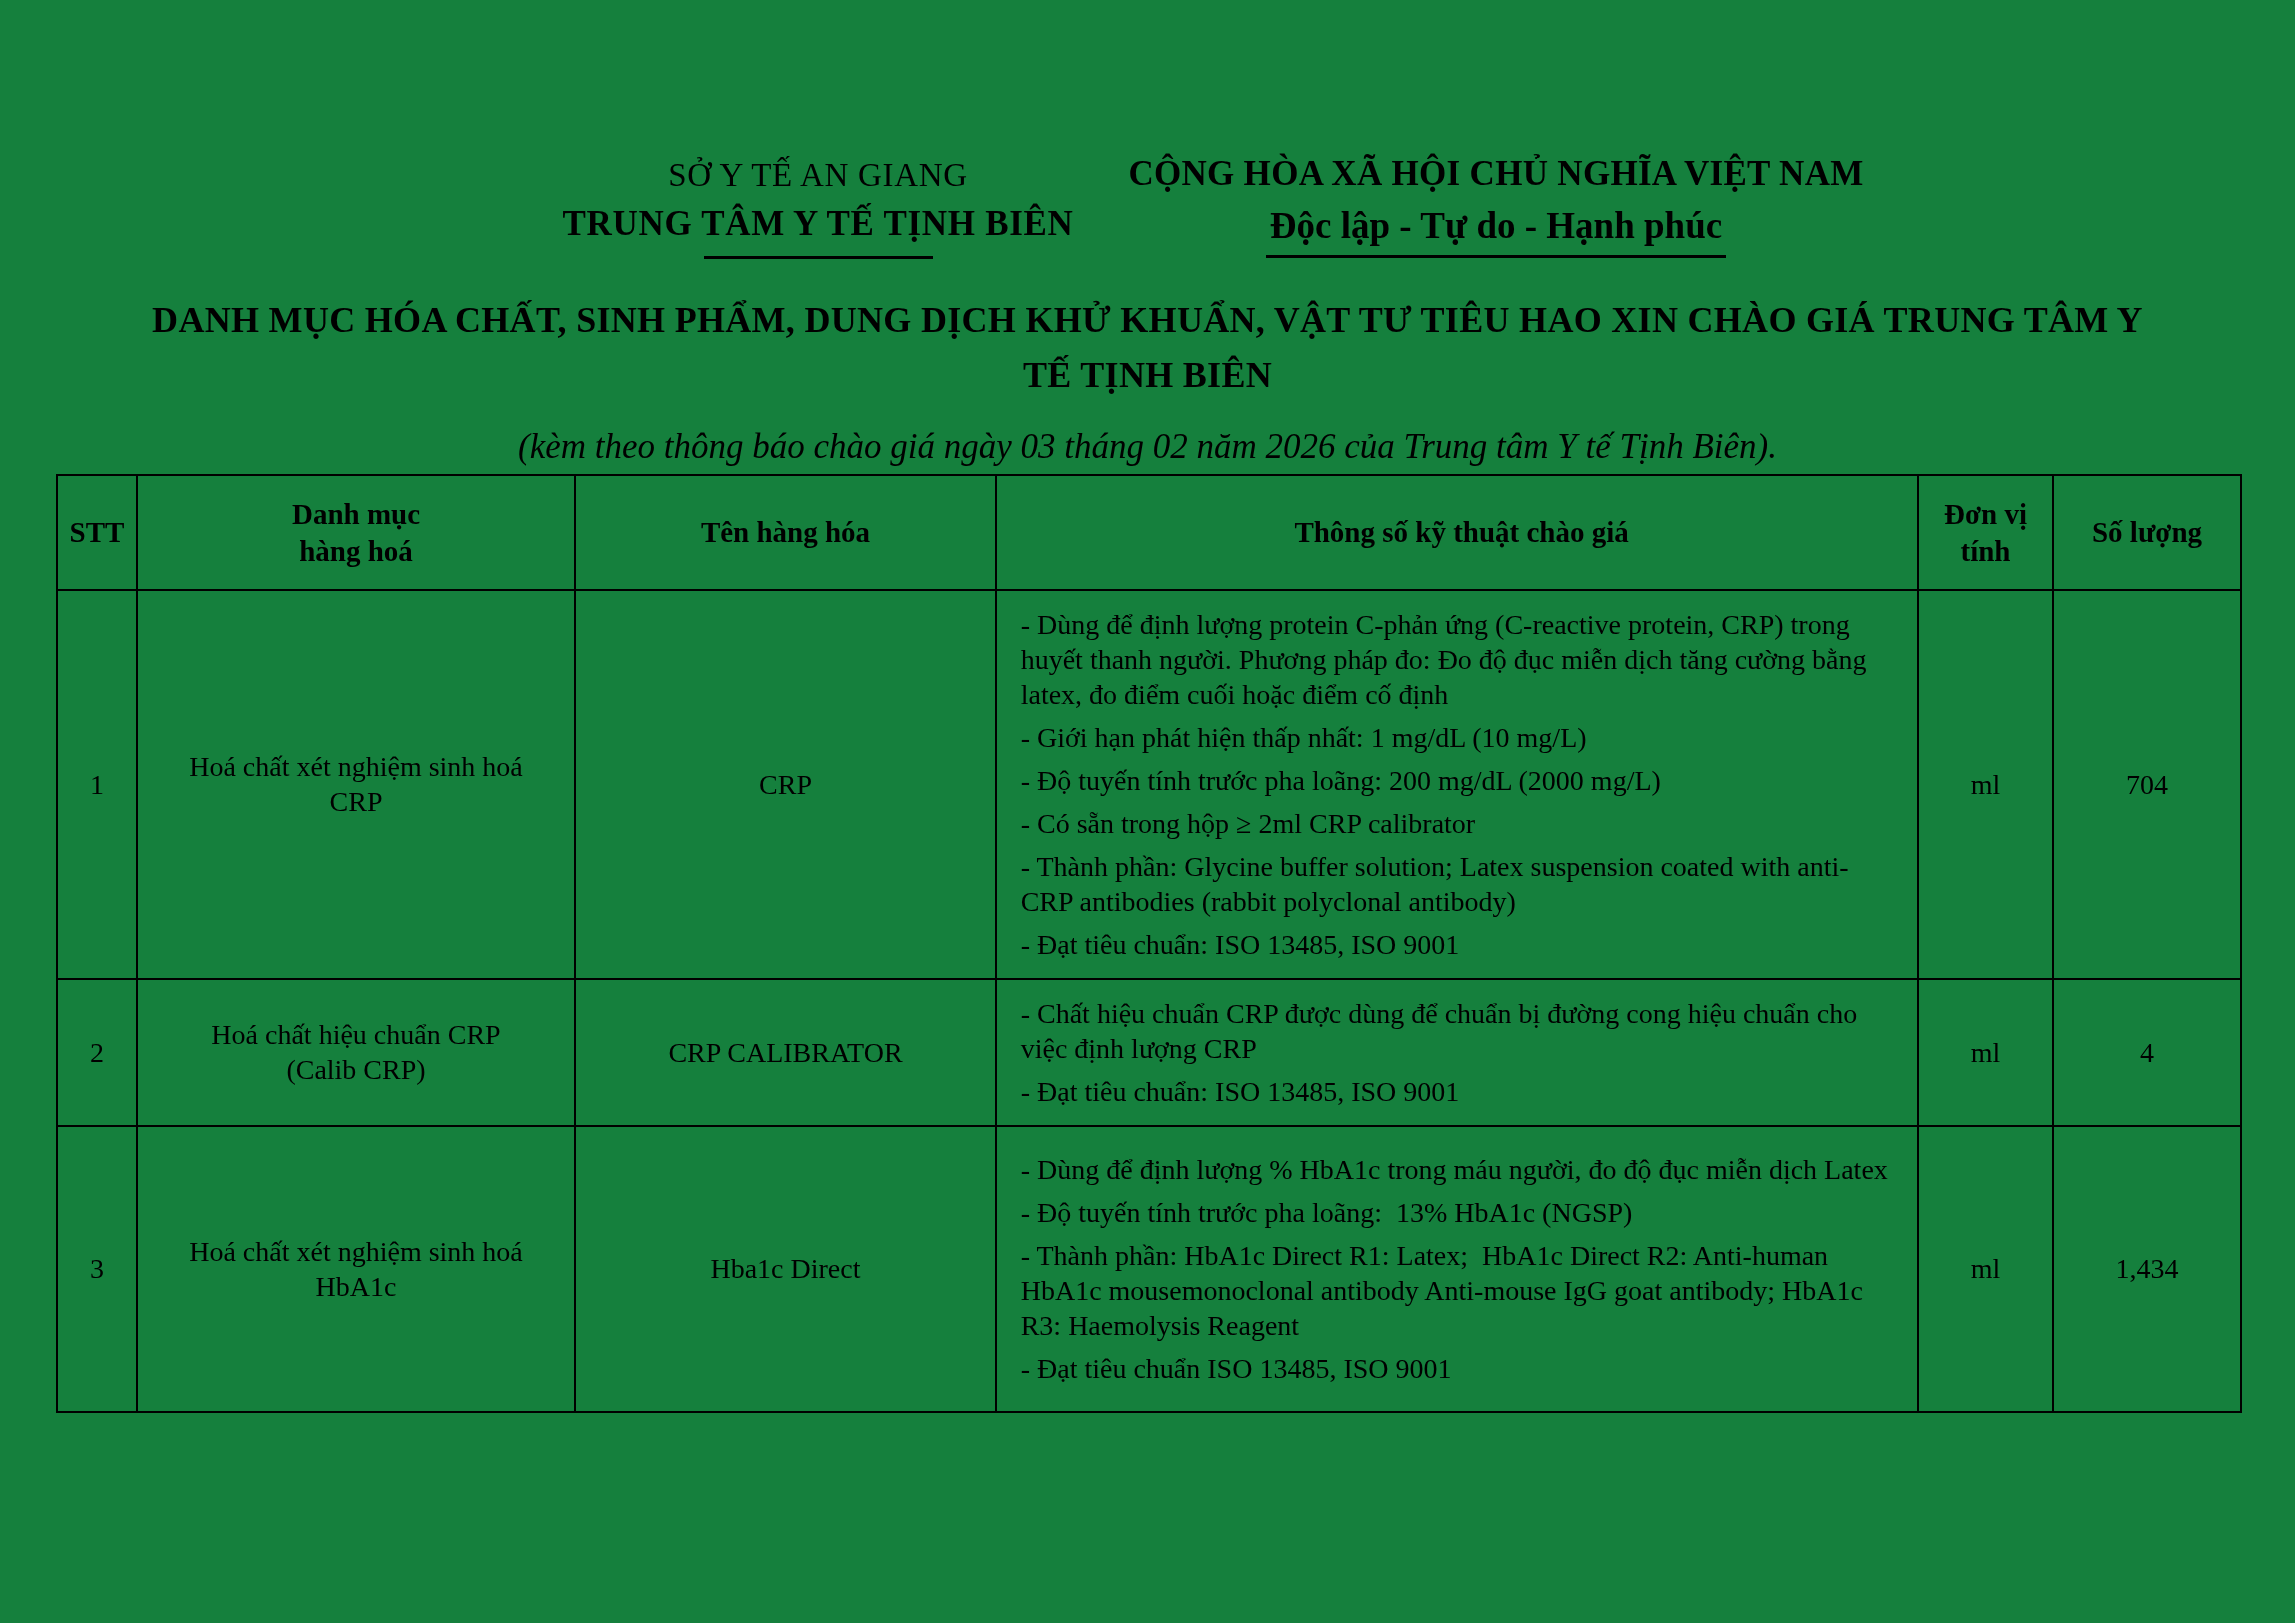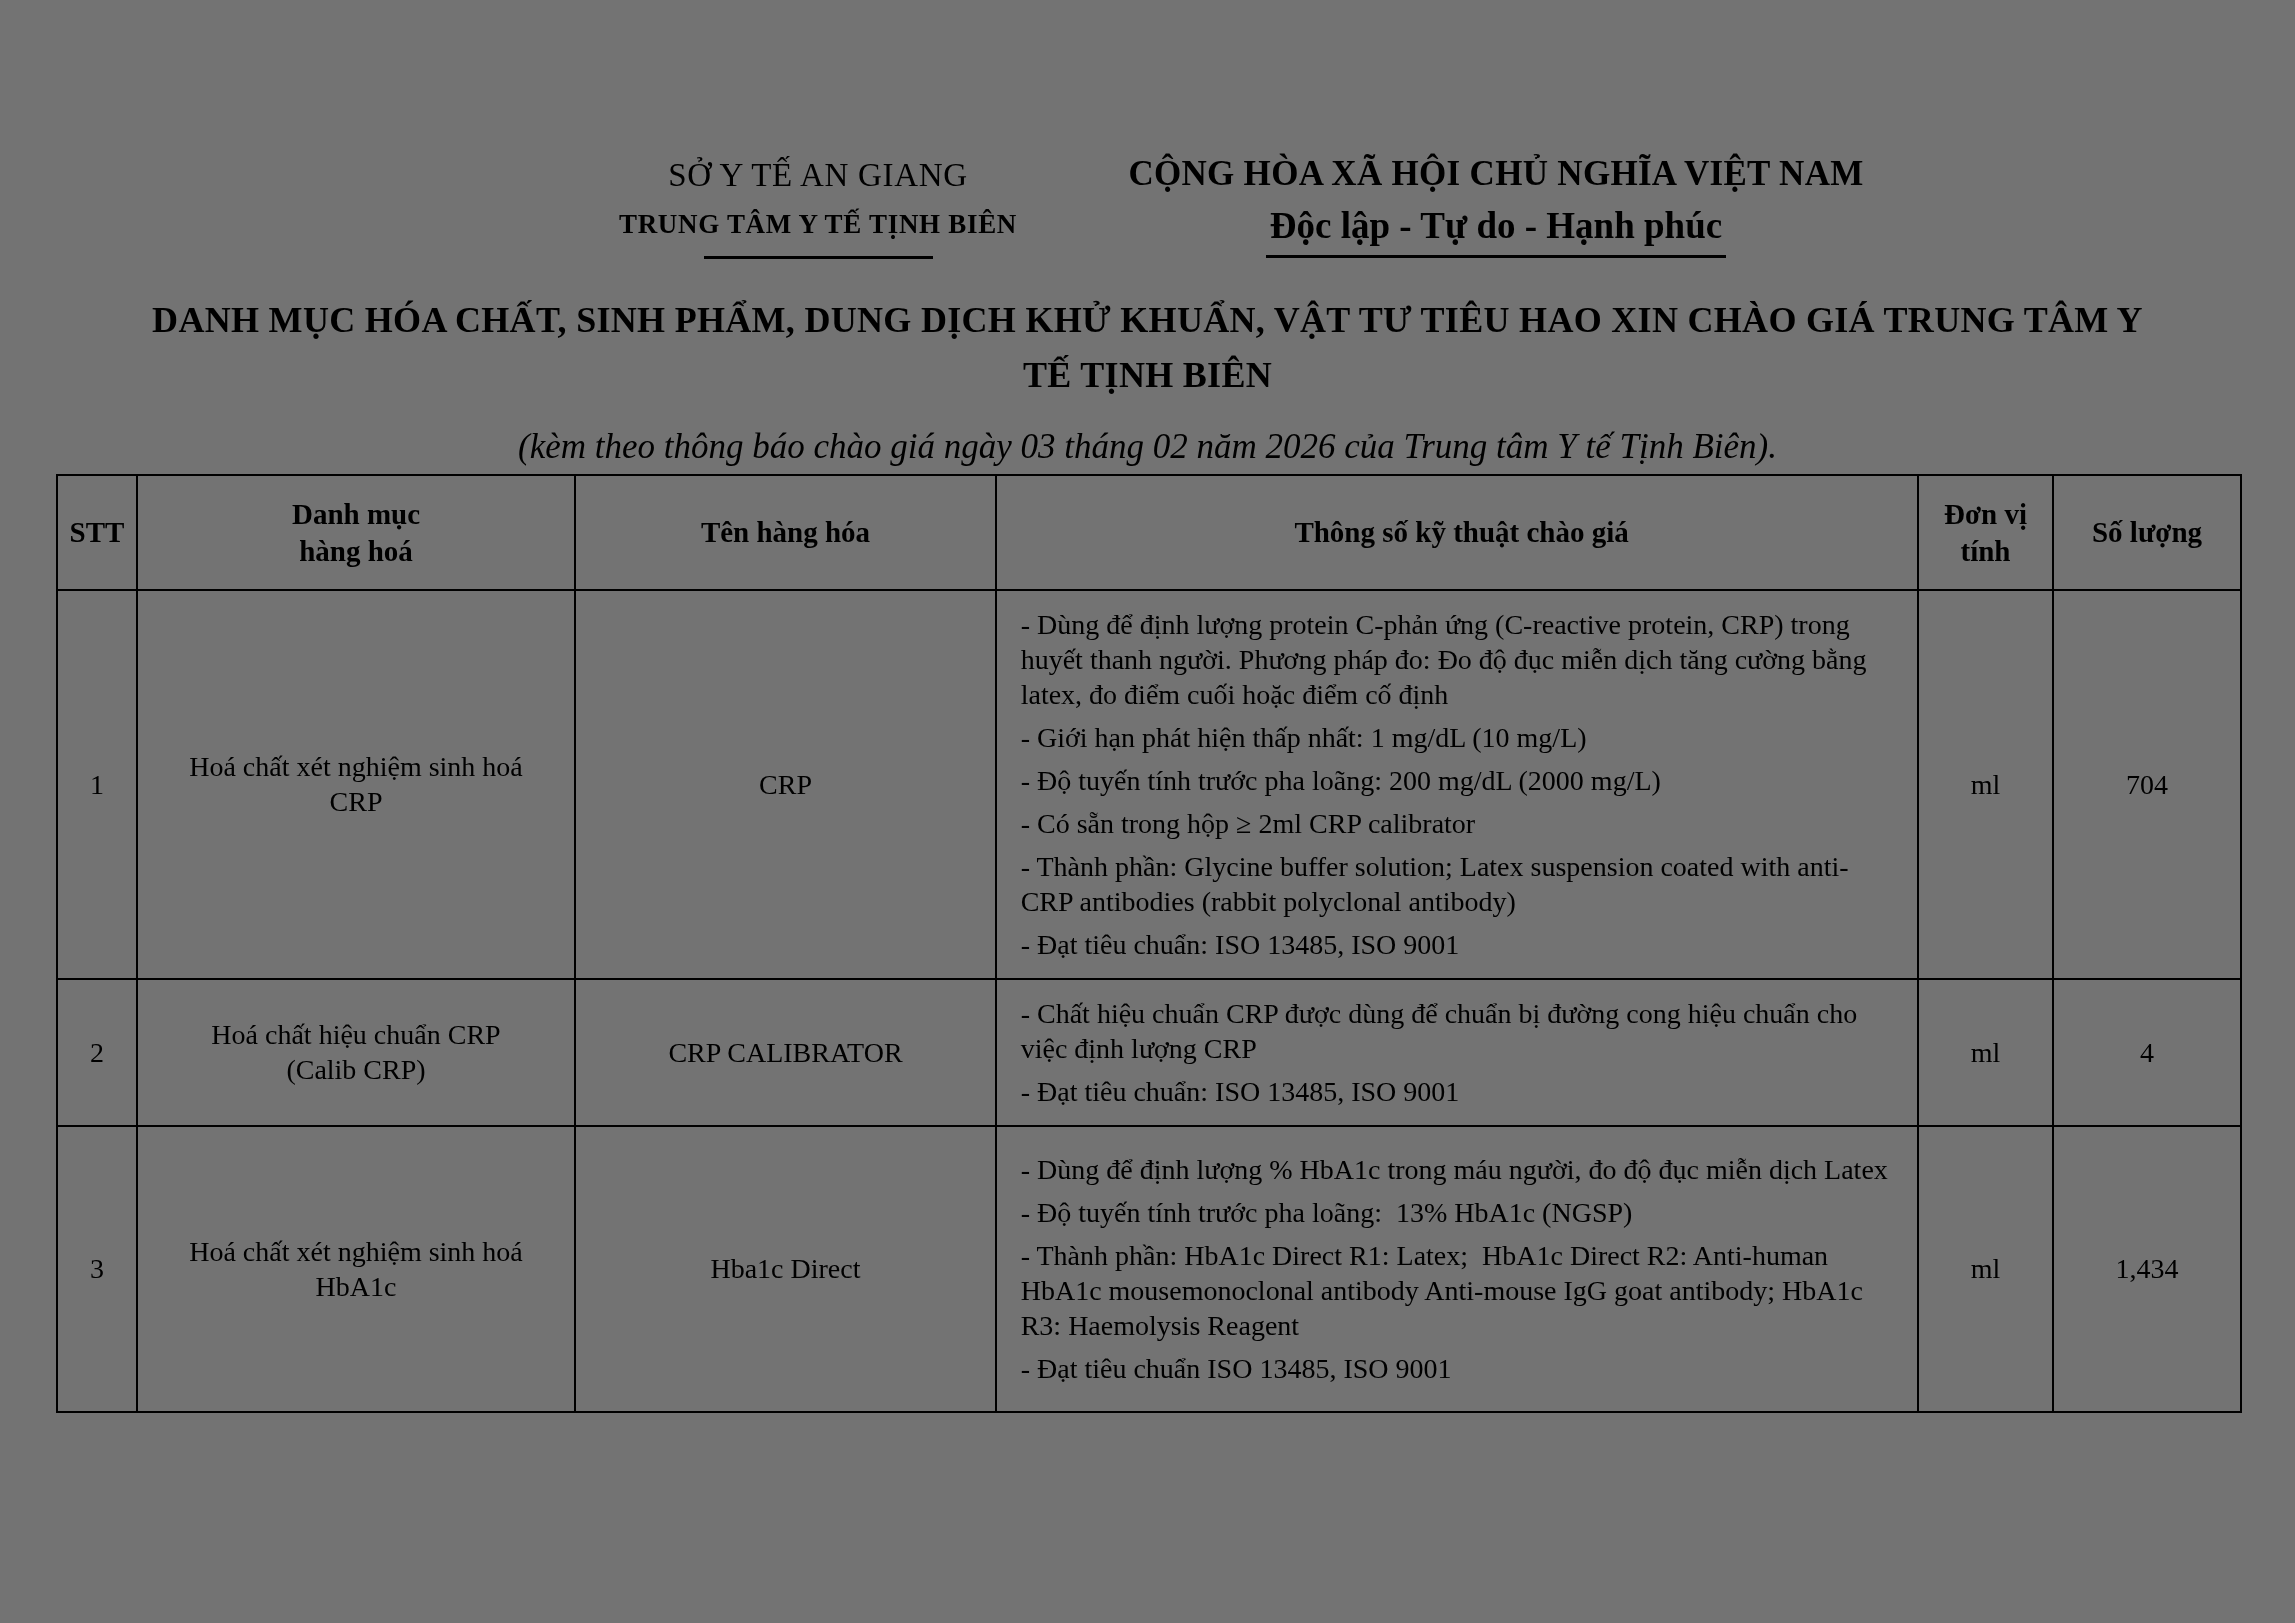--- a/index.html
+++ b/index.html
@@ -4,29 +4,29 @@
 <style>
   * { margin: 0; padding: 0; box-sizing: border-box; }
   html, body { background: #ffffff; }
   body {
     width: 2295px; height: 1623px;
     font-family: "Liberation Serif", "DejaVu Serif", serif;
     color: #000;
     position: relative;
     overflow: hidden;
   }
-  .page { position: absolute; inset: 0; background: #737373; }
+  .page { position: absolute; inset: 0; background: #15803d; }
 
   
   .org-block {
     position: absolute; left: 543px; top: 154px; width: 550px;
     text-align: center;
   }
   .org-line1 { font-size: 33px; line-height: 43px; letter-spacing: 0.7px; }
-  .org-line2 { font-size: 27px; line-height: 46px; font-weight: bold; letter-spacing: 0.7px; margin-top: 3.9px; }
+  .org-line2 { font-size: 35px; line-height: 46px; font-weight: bold; letter-spacing: 0.7px; margin-top: 3.9px; }
   .org-underline { width: 229px; margin: 9.2px auto 0 auto; border-top: 3.3px solid #000; height: 0; }
 
   .national-block {
     position: absolute; left: 1115px; top: 152px; width: 762px;
     text-align: center;
   }
   .nat-line1 { font-size: 35px; line-height: 44px; font-weight: bold; letter-spacing: 0.3px; }
   .nat-line2-wrap { margin-top: 6.5px; text-decoration: underline; }
   .nat-line2 {
     display: inline-block; font-size: 37px; line-height: 46px; font-weight: bold;

